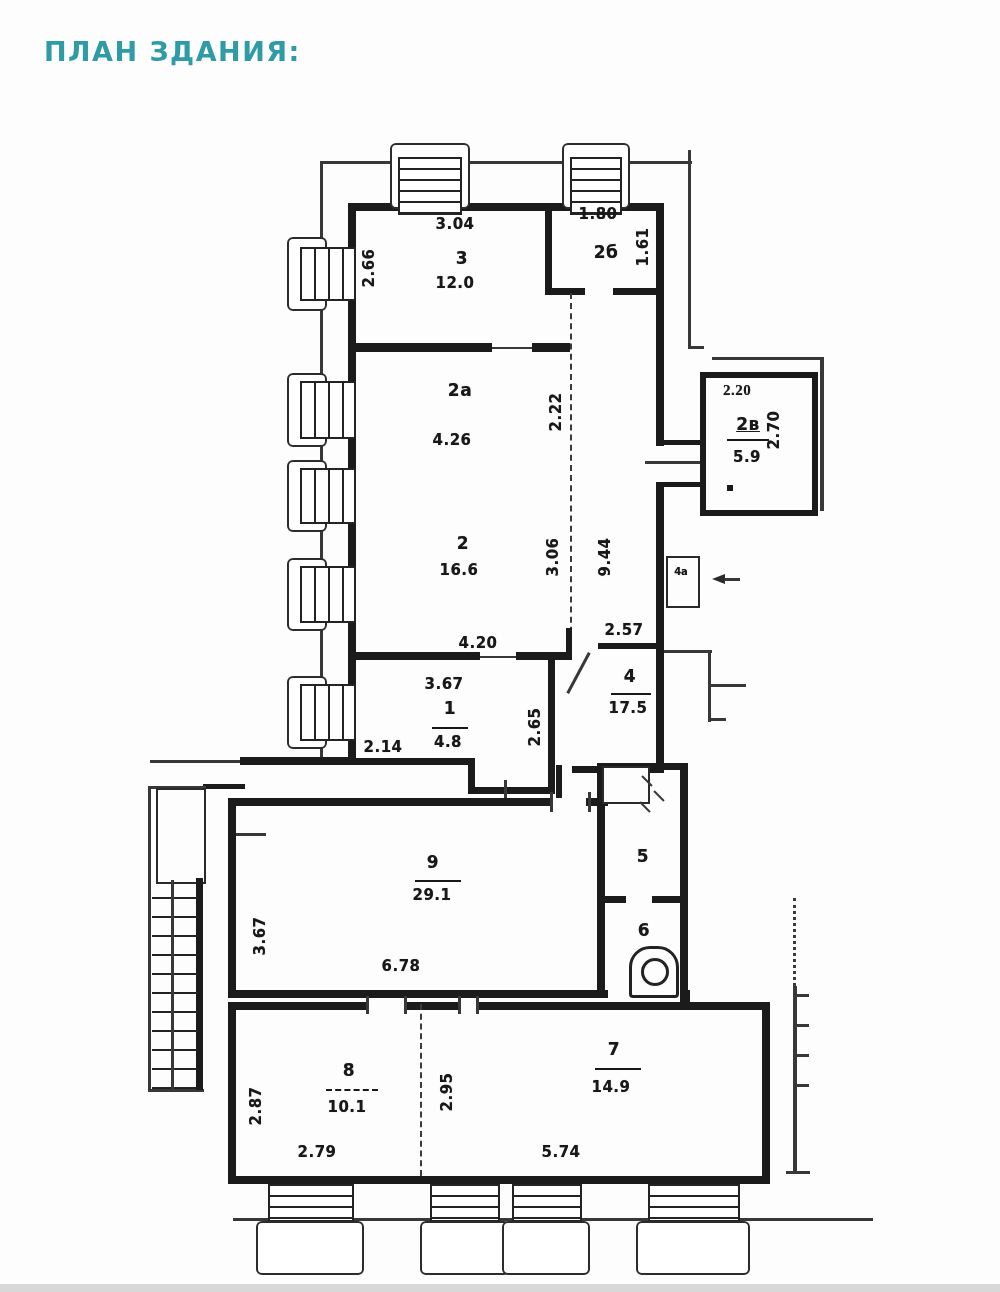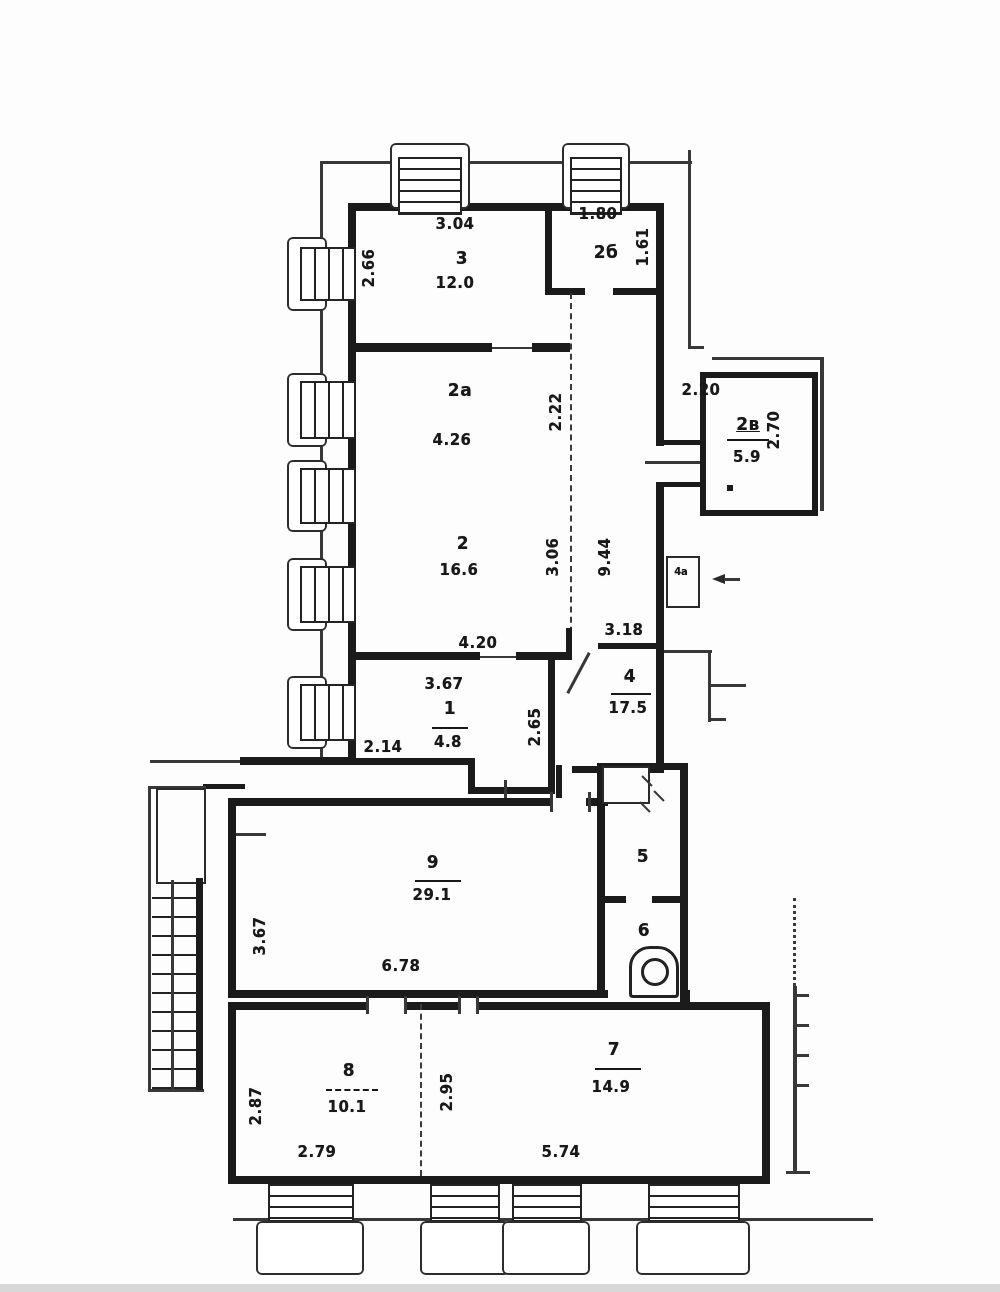--- a/index.html
+++ b/index.html
@@ -36,20 +36,21 @@
   .rm{font-size:17px;}
   .sm{font-size:10px;letter-spacing:0;}
   .frl{position:absolute;height:2px;background:#181818;transform:translate(-50%,-50%);}
   .frd{position:absolute;height:0;border-top:2px dashed #181818;transform:translate(-50%,-50%);}
   #page-edge{position:absolute;left:0;top:1284px;width:1000px;height:8px;background:#d8d8d8;}
 </style>
 </head>
 <body>
 
 <div id="canvas">
+  <div id="page-title">ПЛАН ЗДАНИЯ:</div>
 
   <div id="plan">
 
     <div class="tl" style="left:322px;top:161px;width:370px;height:3px;"></div>
     <div class="tl" style="left:320px;top:161px;width:3px;height:78px;"></div>
     <div class="tl" style="left:320px;top:303px;width:3px;height:72px;"></div>
     <div class="tl" style="left:320px;top:441px;width:3px;height:21px;"></div>
     <div class="tl" style="left:320px;top:526px;width:3px;height:34px;"></div>
     <div class="tl" style="left:320px;top:625px;width:3px;height:53px;"></div>
     <div class="tl" style="left:320px;top:743px;width:3px;height:18px;"></div>
@@ -207,23 +208,23 @@
 
     <div class="lbl" style="left:455px;top:224px;">3.04</div>
     <div class="lbl rot" style="left:369px;top:268px;">2.66</div>
     <div class="lbl" style="left:598px;top:214px;">1.80</div>
     <div class="lbl rot" style="left:643px;top:247px;">1.61</div>
     <div class="lbl" style="left:452px;top:440px;">4.26</div>
     <div class="lbl rot" style="left:556px;top:412px;">2.22</div>
     <div class="lbl rot" style="left:553px;top:557px;">3.06</div>
     <div class="lbl rot" style="left:605px;top:557px;">9.44</div>
     <div class="lbl" style="left:478px;top:643px;">4.20</div>
-    <div class="lbl" style="left:701px;top:390px;">2.20</div>
+    <div class="lbl" style="left:737px;top:390px;font-family:Liberation Serif, serif;">2.20</div>
     <div class="lbl rot" style="left:774px;top:430px;">2.70</div>
-    <div class="lbl" style="left:624px;top:630px;">3.18</div>
+    <div class="lbl" style="left:624px;top:630px;">2.57</div>
     <div class="lbl" style="left:444px;top:684px;">3.67</div>
     <div class="lbl" style="left:383px;top:747px;">2.14</div>
     <div class="lbl rot" style="left:535px;top:727px;">2.65</div>
     <div class="lbl rot" style="left:260px;top:936px;">3.67</div>
     <div class="lbl" style="left:401px;top:966px;">6.78</div>
     <div class="lbl rot" style="left:256px;top:1106px;">2.87</div>
     <div class="lbl" style="left:317px;top:1152px;">2.79</div>
     <div class="lbl rot" style="left:447px;top:1092px;">2.95</div>
     <div class="lbl" style="left:561px;top:1152px;">5.74</div>
   </div>

